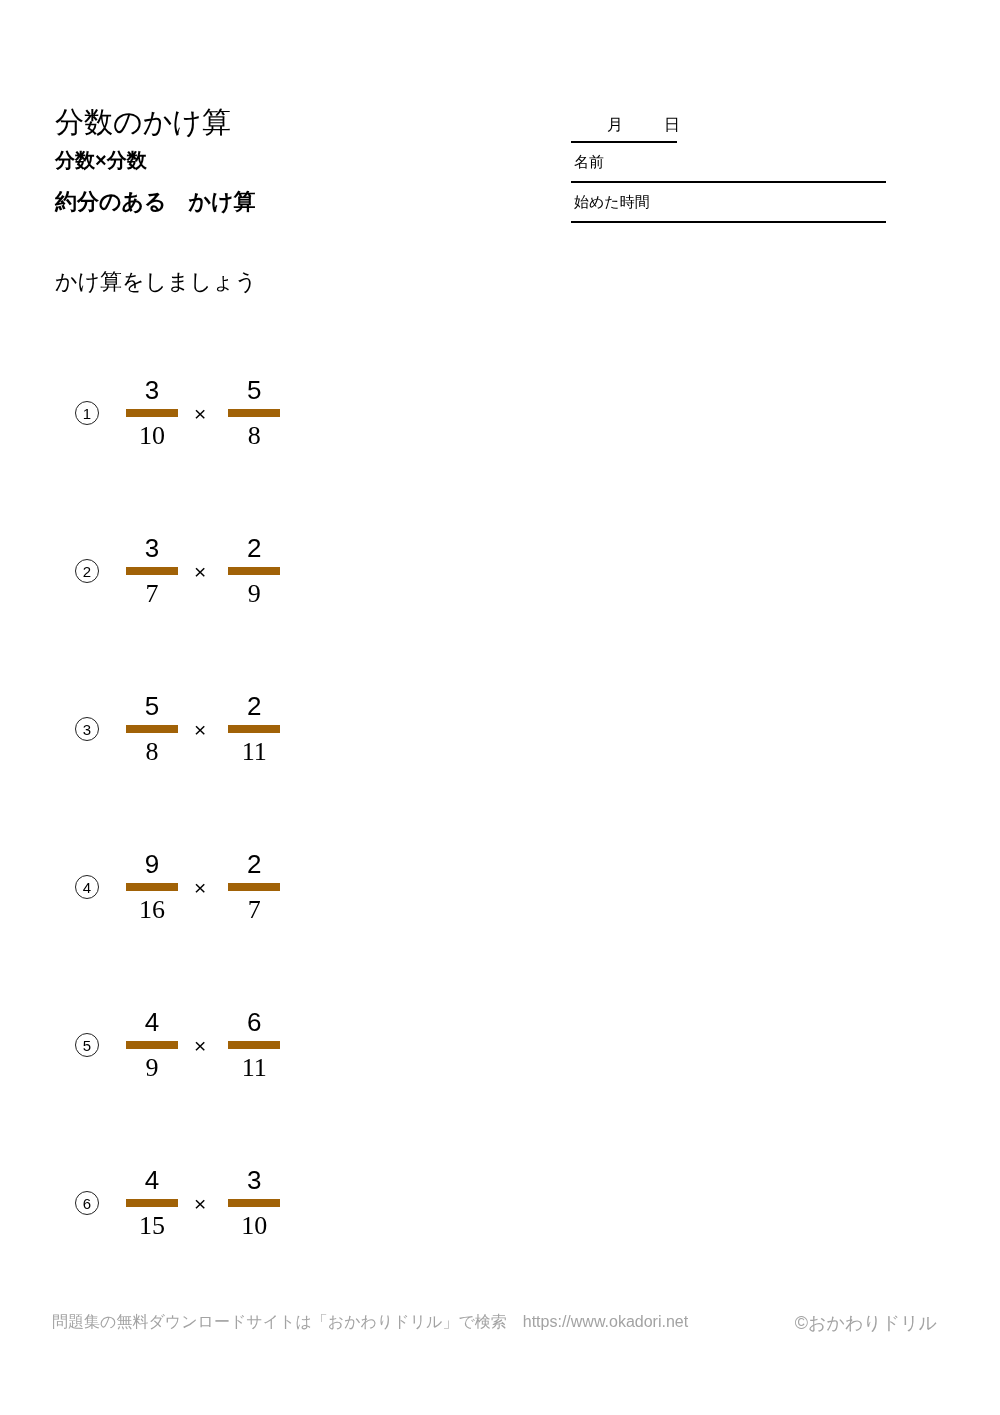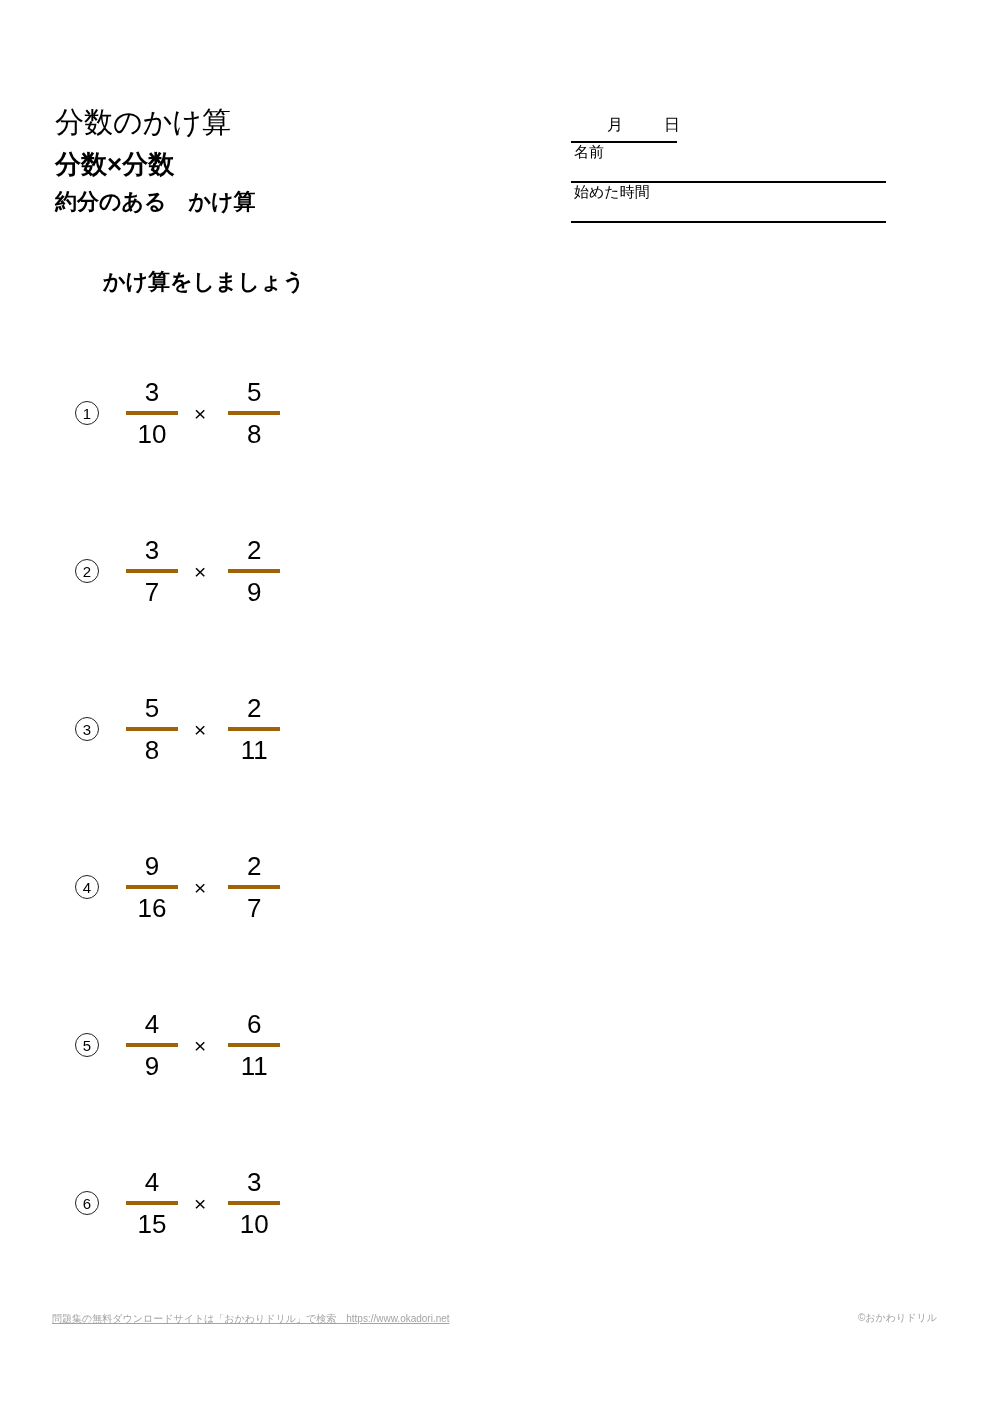--- a/index.html
+++ b/index.html
@@ -4,50 +4,50 @@
 <style>
   * { margin:0; padding:0; box-sizing:border-box; }
   html,body { background:#ffffff; }
   body {
     width:1000px; height:1415px; position:relative;
     font-family:"Liberation Sans","DejaVu Sans",sans-serif;
     color:#000;
     overflow:hidden;
   }
   .page-title { position:absolute; left:55px; top:103px; font-size:29px; font-weight:400; }
-  .subtitle-1 { position:absolute; left:55px; top:147px; font-size:26px; font-weight:700; }
+  .subtitle-1 { position:absolute; left:55px; top:147px; font-size:20px; font-weight:700; }
   .subtitle-2 { position:absolute; left:55px; top:187px; font-size:22px; font-weight:700; }
-  .instruction { position:absolute; left:55px; top:267px; font-size:22px; font-weight:700;margin-left:48px; }
+  .instruction { position:absolute; left:55px; top:267px; font-size:22px; font-weight:400; }
 
   .form { position:absolute; left:571px; top:110px; width:315px; }
   .date-row {
     width:106px; height:33px; border-bottom:2px solid #000;
     display:flex; align-items:center; padding-left:36px; gap:41px;
     font-size:16px;
   }
   .form-row {
     height:40px; border-bottom:2px solid #000;
-    display:flex; padding-left:3px;
+    display:flex; align-items:center; padding-left:3px;
     font-size:15px;
   }
 
   .problems { position:absolute; left:75px; top:334px; }
   .prow { height:158px; display:flex; align-items:center; }
   .pnum {
     width:24px; height:24px; border:1.5px solid #222; border-radius:50%;
     display:flex; align-items:center; justify-content:center;
     font-size:15px; flex:none; line-height:1;
   }
   .frac { width:52px; text-align:center; flex:none; margin-left:27px; font-size:26px; }
   .frac .num { line-height:1; padding-bottom:6px; }
-  .frac .den { line-height:1; padding-top:6px; border-top:4px solid #a16207; }
+  .frac .den { line-height:1; padding-top:6px; border-top:8px solid #a16207;font-family:Liberation Serif, serif; }
   .op { font-size:21px; line-height:1; margin:0 22px 0 16px; flex:none; }
 
-  .footer-left  { position:absolute; left:52px;  top:1312px; font-size:10px; color:#a3a3a3;text-decoration:underline; }
-  .footer-right { position:absolute; right:63px; top:1311px; font-size:10px; color:#a3a3a3; }
+  .footer-left  { position:absolute; left:52px;  top:1312px; font-size:16px; color:#a3a3a3; }
+  .footer-right { position:absolute; right:63px; top:1311px; font-size:18px; color:#a3a3a3; }
 </style>
 </head>
 <body>
 
 <div class="page-title">分数のかけ算</div>
 <div class="subtitle-1">分数×分数</div>
 <div class="subtitle-2">約分のある　かけ算</div>
 <div class="instruction">かけ算をしましょう</div>
 
 <div class="form">

